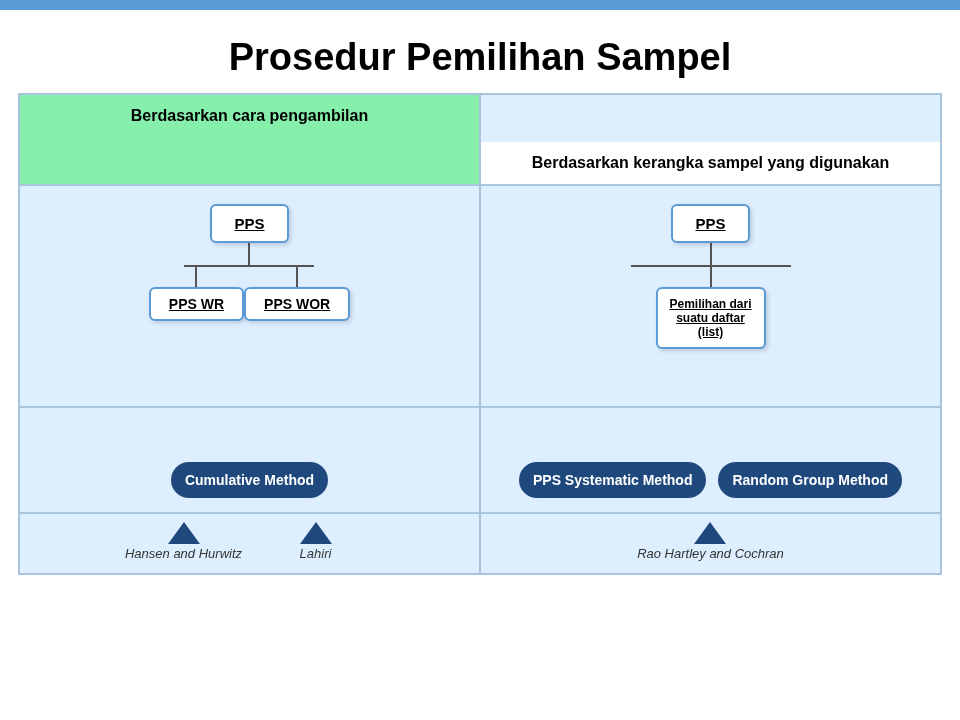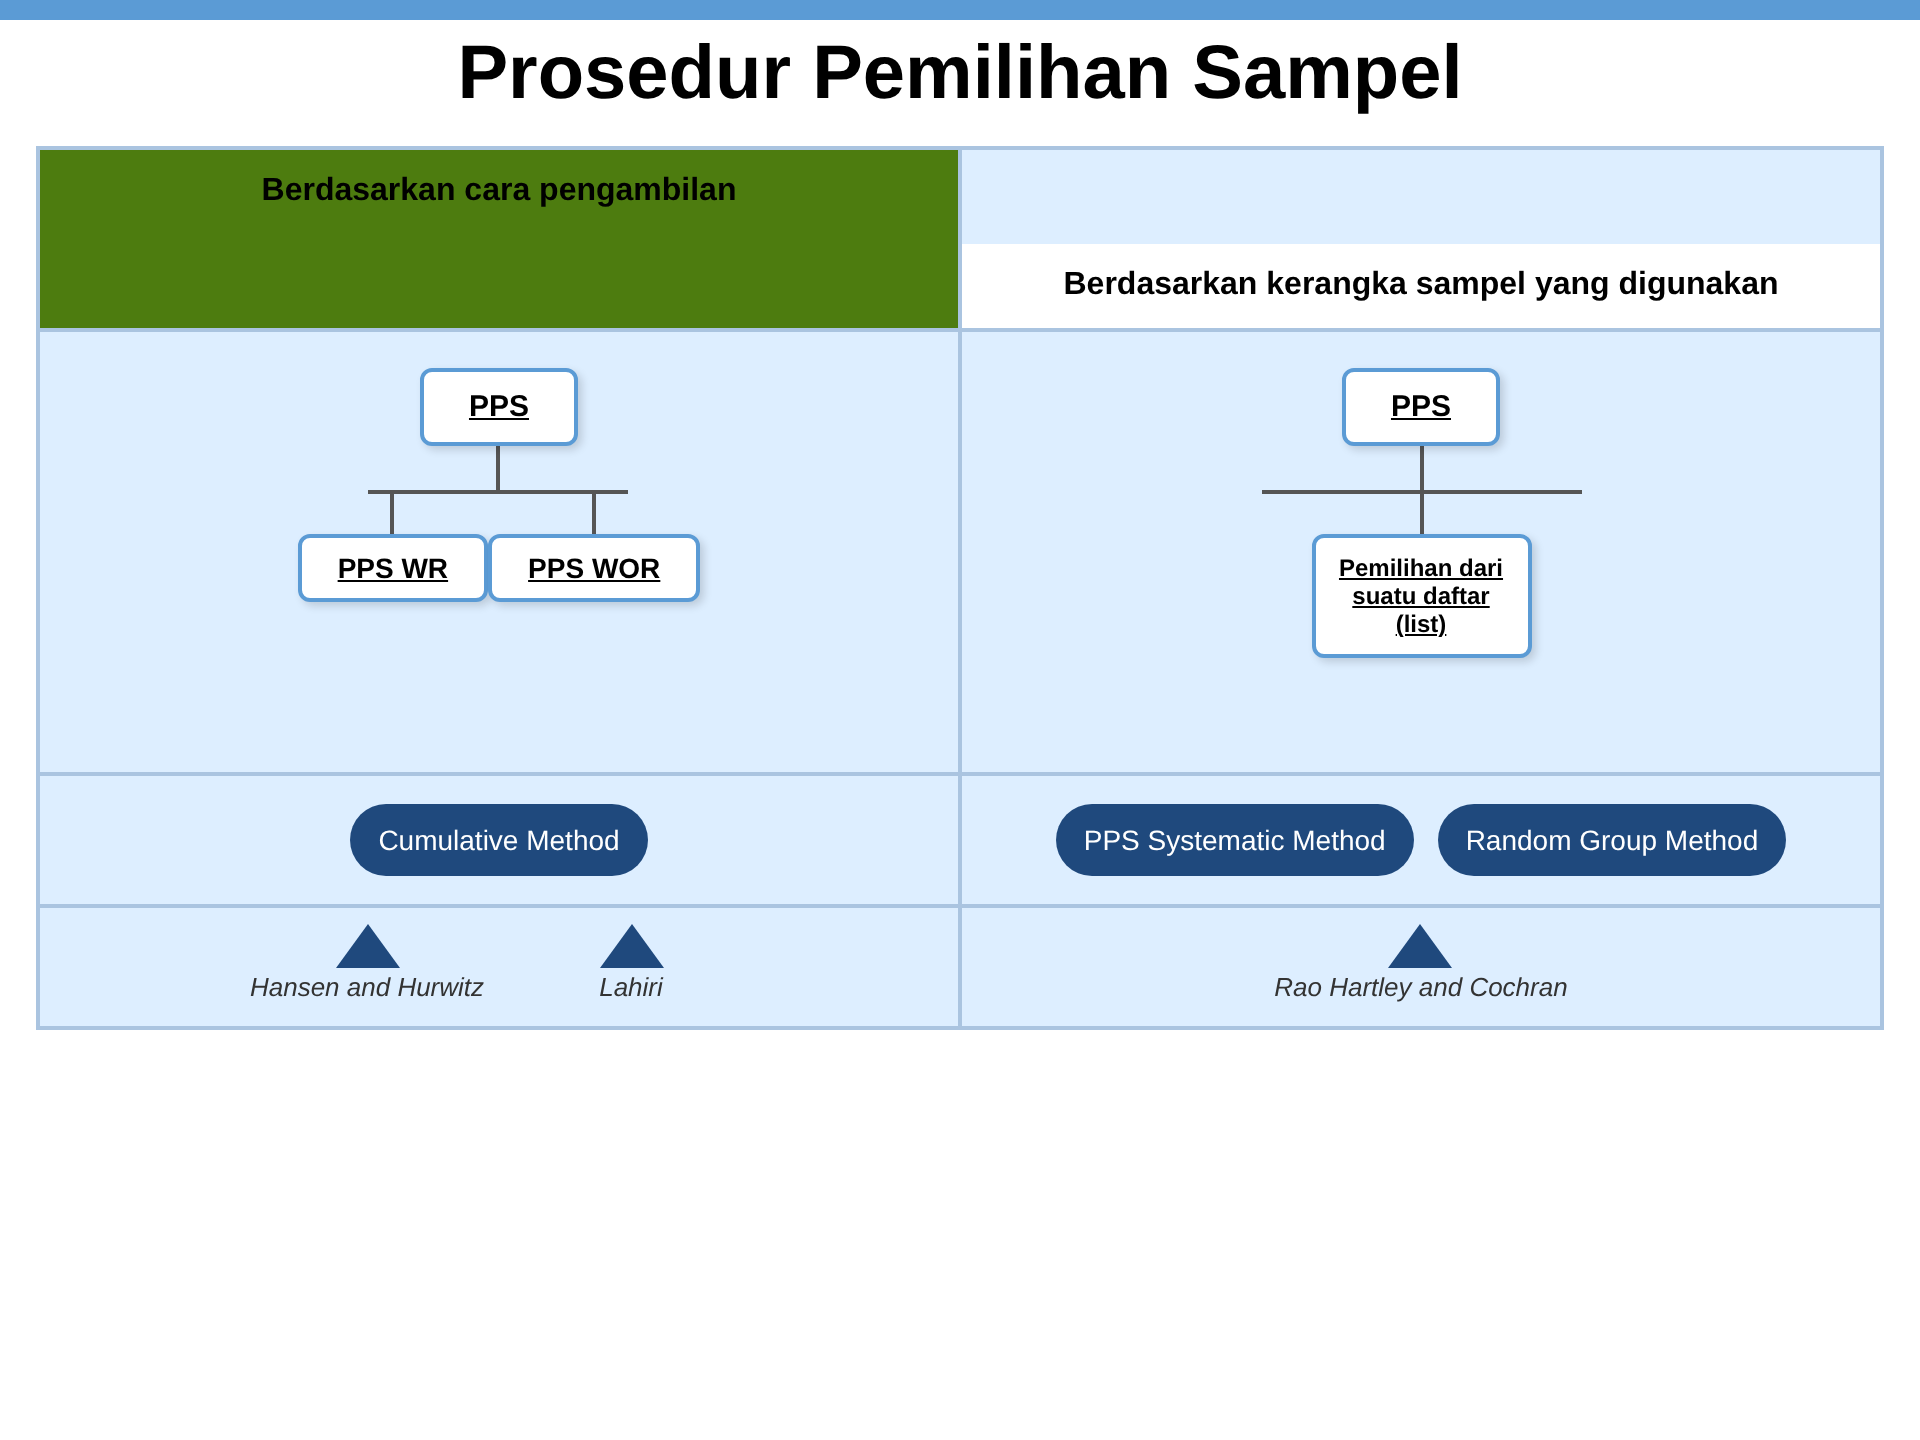--- a/index.html
+++ b/index.html
@@ -13,21 +13,21 @@
 
     .top-bar {
       height: 10px;
       background: #5b9bd5;
     }
 
     .page-title {
       text-align: center;
       font-size: 38px;
       font-weight: bold;
-      padding: 6px 0 14px 0;
+      padding: 26px 0 14px 0;
       color: #000;
     }
 
     .main-container {
       margin: 0 18px;
       border: 2px solid #aac4e0;
       background: #ddeeff;
     }
 
     
@@ -40,21 +40,21 @@
       padding: 12px 18px;
       font-weight: bold;
       font-size: 16px;
       color: #000;
       text-align: center;
     }
 
     .header-left {
       flex: 1;
       border-right: 2px solid #aac4e0;
-      background: #4d7c0f;
+      background: #86efac;
     }
 
     .header-right {
       flex: 1;
       background: #ffffff;
       margin-top: 47px;
     }
 
     
     .tree-row {
@@ -145,24 +145,25 @@
       border-right: 2px solid #aac4e0;
     }
 
     .method-btn {
       background: #1f497d;
       color: #fff;
       border: none;
       border-radius: 18px;
       padding: 10px 14px;
       font-size: 14px;
-      font-weight: normal;
+      font-weight: bold;
       text-align: center;
       min-width: 120px;
       cursor: pointer;
+      margin-top: 40px;
     }
 
     
     .arrows-row {
       display: flex;
     }
 
     .arrows-section {
       flex: 1;
       display: flex;

